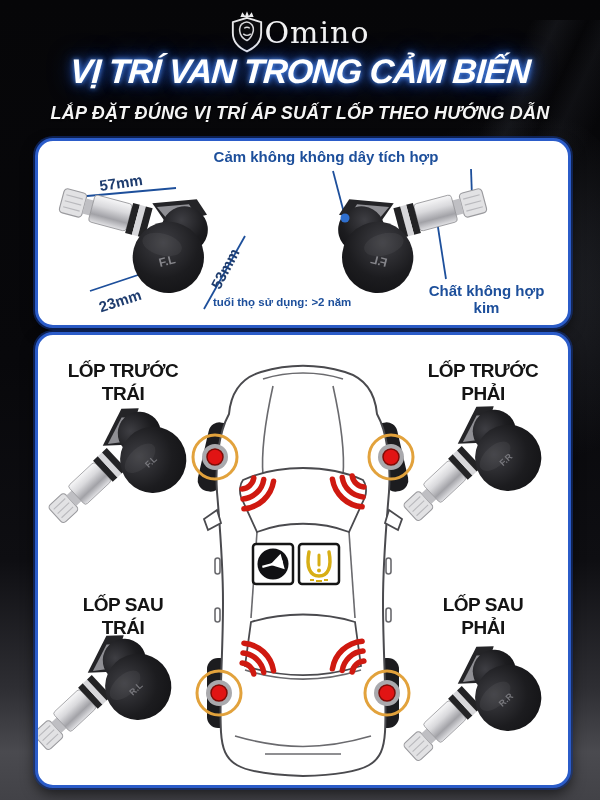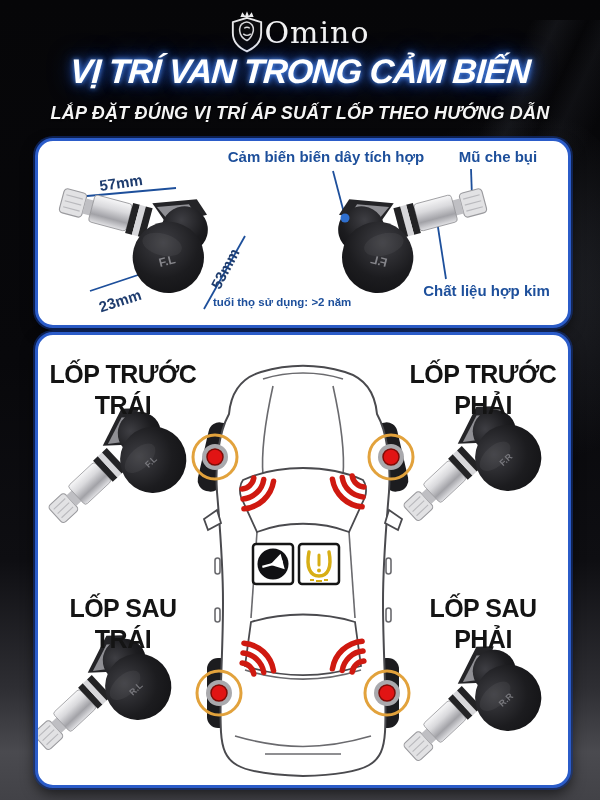--- a/index.html
+++ b/index.html
@@ -33,21 +33,21 @@
     position:absolute;left:35px;width:530px;background:#ffffff;border:3px solid #2b5cc9;border-radius:18px;
     box-shadow:0 0 0 2px rgba(20,55,140,.55),0 6px 14px rgba(0,0,0,.6);
   }
   .panel.sensor-panel{top:138px;height:184px;}
   .panel.car-panel{top:332px;height:450px;}
   .panel svg{position:absolute;left:0;top:0;}
   
   .dim{position:absolute;font-size:15px;font-weight:bold;color:#1e3c6e;white-space:nowrap;}
   .callout{position:absolute;font-size:15px;font-weight:bold;color:#1d4f9b;text-align:center;line-height:1.15;}
   .lifespan{position:absolute;font-size:11.5px;font-weight:bold;color:#1d4f9b;}
-  .wheel-label{position:absolute;width:160px;text-align:center;font-size:25px;line-height:1.22;font-weight:800;color:#141414;letter-spacing:-0.5px;}
+  .wheel-label{position:absolute;width:160px;text-align:center;font-size:19px;line-height:1.22;font-weight:800;color:#141414;letter-spacing:-0.5px;}
   .svg-defs{position:absolute;width:0;height:0;}
 </style>
 </head>
 <body>
 
 <div class="page">
   <div class="bg-tire"></div>
   <div class="bg-streak"></div>
 
   <svg class="svg-defs" aria-hidden="true">
@@ -122,23 +122,22 @@
         <g transform="translate(35,17) rotate(15) scale(0.775)">
           <use href="#tpms-sensor"></use>
         </g>
         <text x="130" y="124" font-size="12" font-weight="bold" fill="#86868b" text-anchor="middle" transform="rotate(-14 130 124)">F.L</text>
       </g>
       <circle cx="307" cy="77" r="4.5" fill="#2f6fce"></circle>
     </svg>
     <div class="dim" style="left:48px;top:33px;width:70px;text-align:center;transform:rotate(-8deg);">57mm</div>
     <div class="dim" style="left:160px;top:119px;width:54px;text-align:center;transform:rotate(-62deg);">53mm</div>
     <div class="dim" style="left:50px;top:151px;width:64px;text-align:center;transform:rotate(-18deg);">23mm</div>
-    <div class="callout" style="left:172px;top:7px;width:232px;">Cảm biến biến dây tích hợp</div>
-    <div class="callout" style="left:400px;top:7px;width:120px;">Mũ che bụi</div>
-    <div class="callout" style="left:376px;top:141px;width:145px;">Chất liệu hợp kim</div>
+    <div class="callout" style="left:172px;top:7px;width:232px;">Cảm không không dây tích hợp</div>
+    <div class="callout" style="left:376px;top:141px;width:145px;">Chất không hợp kim</div>
     <div class="lifespan" style="left:175px;top:155px;width:145px;">tuổi thọ sử dụng: &gt;2 năm</div>
   </div>
 
   <div class="panel car-panel">
     <svg width="530" height="450" viewBox="0 0 530 450">
 
       <g transform="translate(165,27)">
 
         <g fill="#1c1c1f">
           <rect x="0" y="60" width="24" height="70" rx="11" transform="rotate(13 12 95)"></rect>

